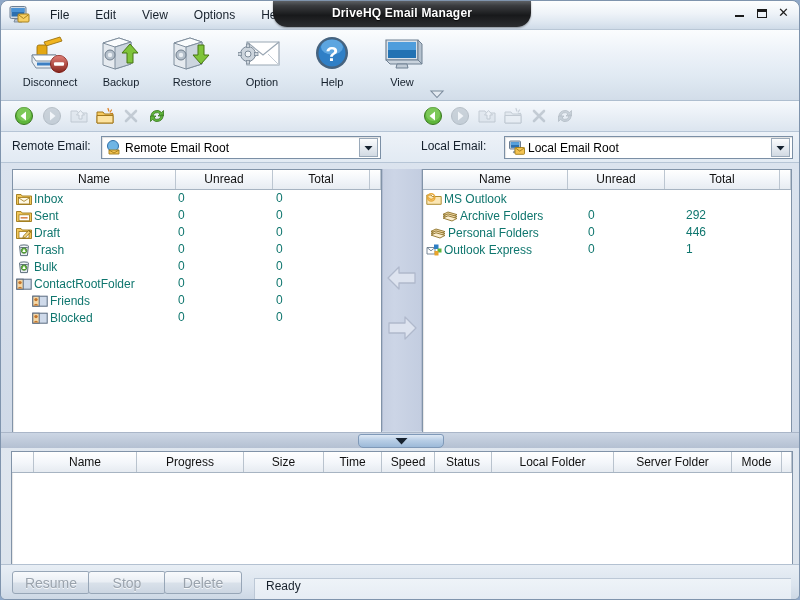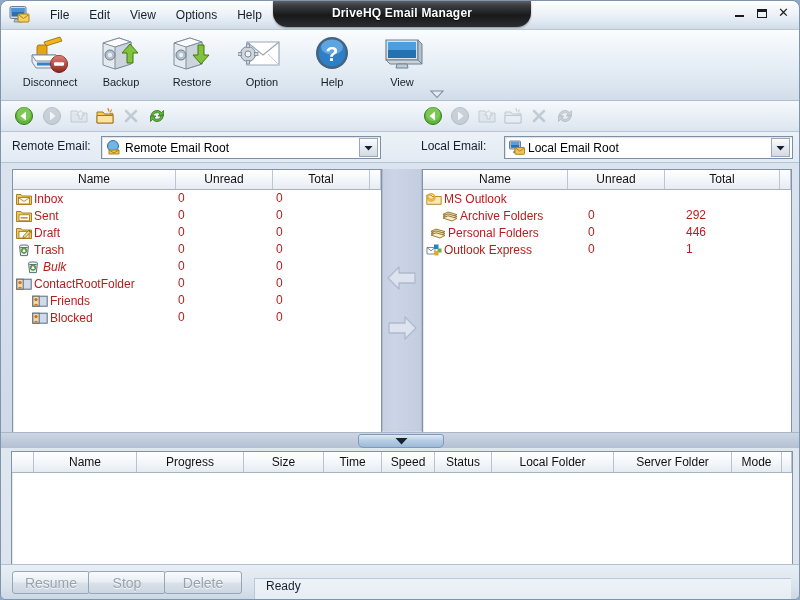--- a/index.html
+++ b/index.html
@@ -33,21 +33,21 @@
     border-radius: 7px 7px 0 0;
   }
   #app-icon {
     position: absolute; left: 8px; top: 4px;
     width: 22px; height: 20px;
   }
   #menubar {
     position: absolute; left: 40px; top: 0;
     height: 28px;
     display: flex; align-items: center;
-    gap: 2px;
+    gap: 8px;
   }
   .menu-item {
     font-size: 12px; color: #16202b;
     padding: 3px 9px 4px 9px;
     cursor: default;
     border-radius: 2px;
     white-space: nowrap;
   }
 
   #title-tab {
@@ -198,21 +198,21 @@
     border-right: 1px solid #bcc6d1;
     box-sizing: border-box;
     overflow: hidden; white-space: nowrap;
     cursor: default;
   }
   .tree-body { position: relative; }
   .tree-row {
     position: relative;
     height: 17px;
     font-size: 12px;
-    color: #b91c1c;
+    color: #0f766e;
     cursor: default;
   }
   .tr-name {
     position: absolute; left: 3px; top: 0;
     height: 17px; display: flex; align-items: center;
     white-space: nowrap;
   }
   .tr-ico { width: 16px; height: 15px; margin-right: 2px; flex: 0 0 16px; display:flex; align-items:center; justify-content:center;}
   .tr-unread { position: absolute; left: 165px; top: 0; height: 17px; line-height: 17px; }
   .tr-total  { position: absolute; left: 263px; top: 0; height: 17px; line-height: 17px; }
@@ -641,21 +641,21 @@
                   <circle cx="8" cy="7.6" r="2.7" fill="#5fb63b" stroke="#39761f" stroke-width="0.8"></circle>
                   <path d="M8 5.6 L9.7 9 L6.3 9 Z" fill="#ffffff"></path>
                 </svg>
               </span>
               <span>Trash</span>
             </div>
             <div class="tr-unread" style="left: 165px;">0</div>
             <div class="tr-total" style="left: 263px;">0</div>
           </div>
           <div class="tree-row">
-            <div class="tr-name" style="left: 12px; font-style: italic;">
+            <div class="tr-name" style="left: 3px;">
               <span class="tr-ico">
                 <svg width="16" height="14" viewBox="0 0 16 14">
                   <path d="M3.6 3.3 L12.4 3.3 L11.4 12.6 L4.6 12.6 Z" fill="#e7edf1" stroke="#5c6e7c" stroke-width="1"></path>
                   <ellipse cx="8" cy="3.3" rx="4.6" ry="1.4" fill="#f5f8fa" stroke="#5c6e7c" stroke-width="1"></ellipse>
                   <circle cx="8" cy="7.6" r="2.7" fill="#5fb63b" stroke="#39761f" stroke-width="0.8"></circle>
                   <path d="M8 5.6 L9.7 9 L6.3 9 Z" fill="#ffffff"></path>
                 </svg>
               </span>
               <span>Bulk</span>
             </div>

